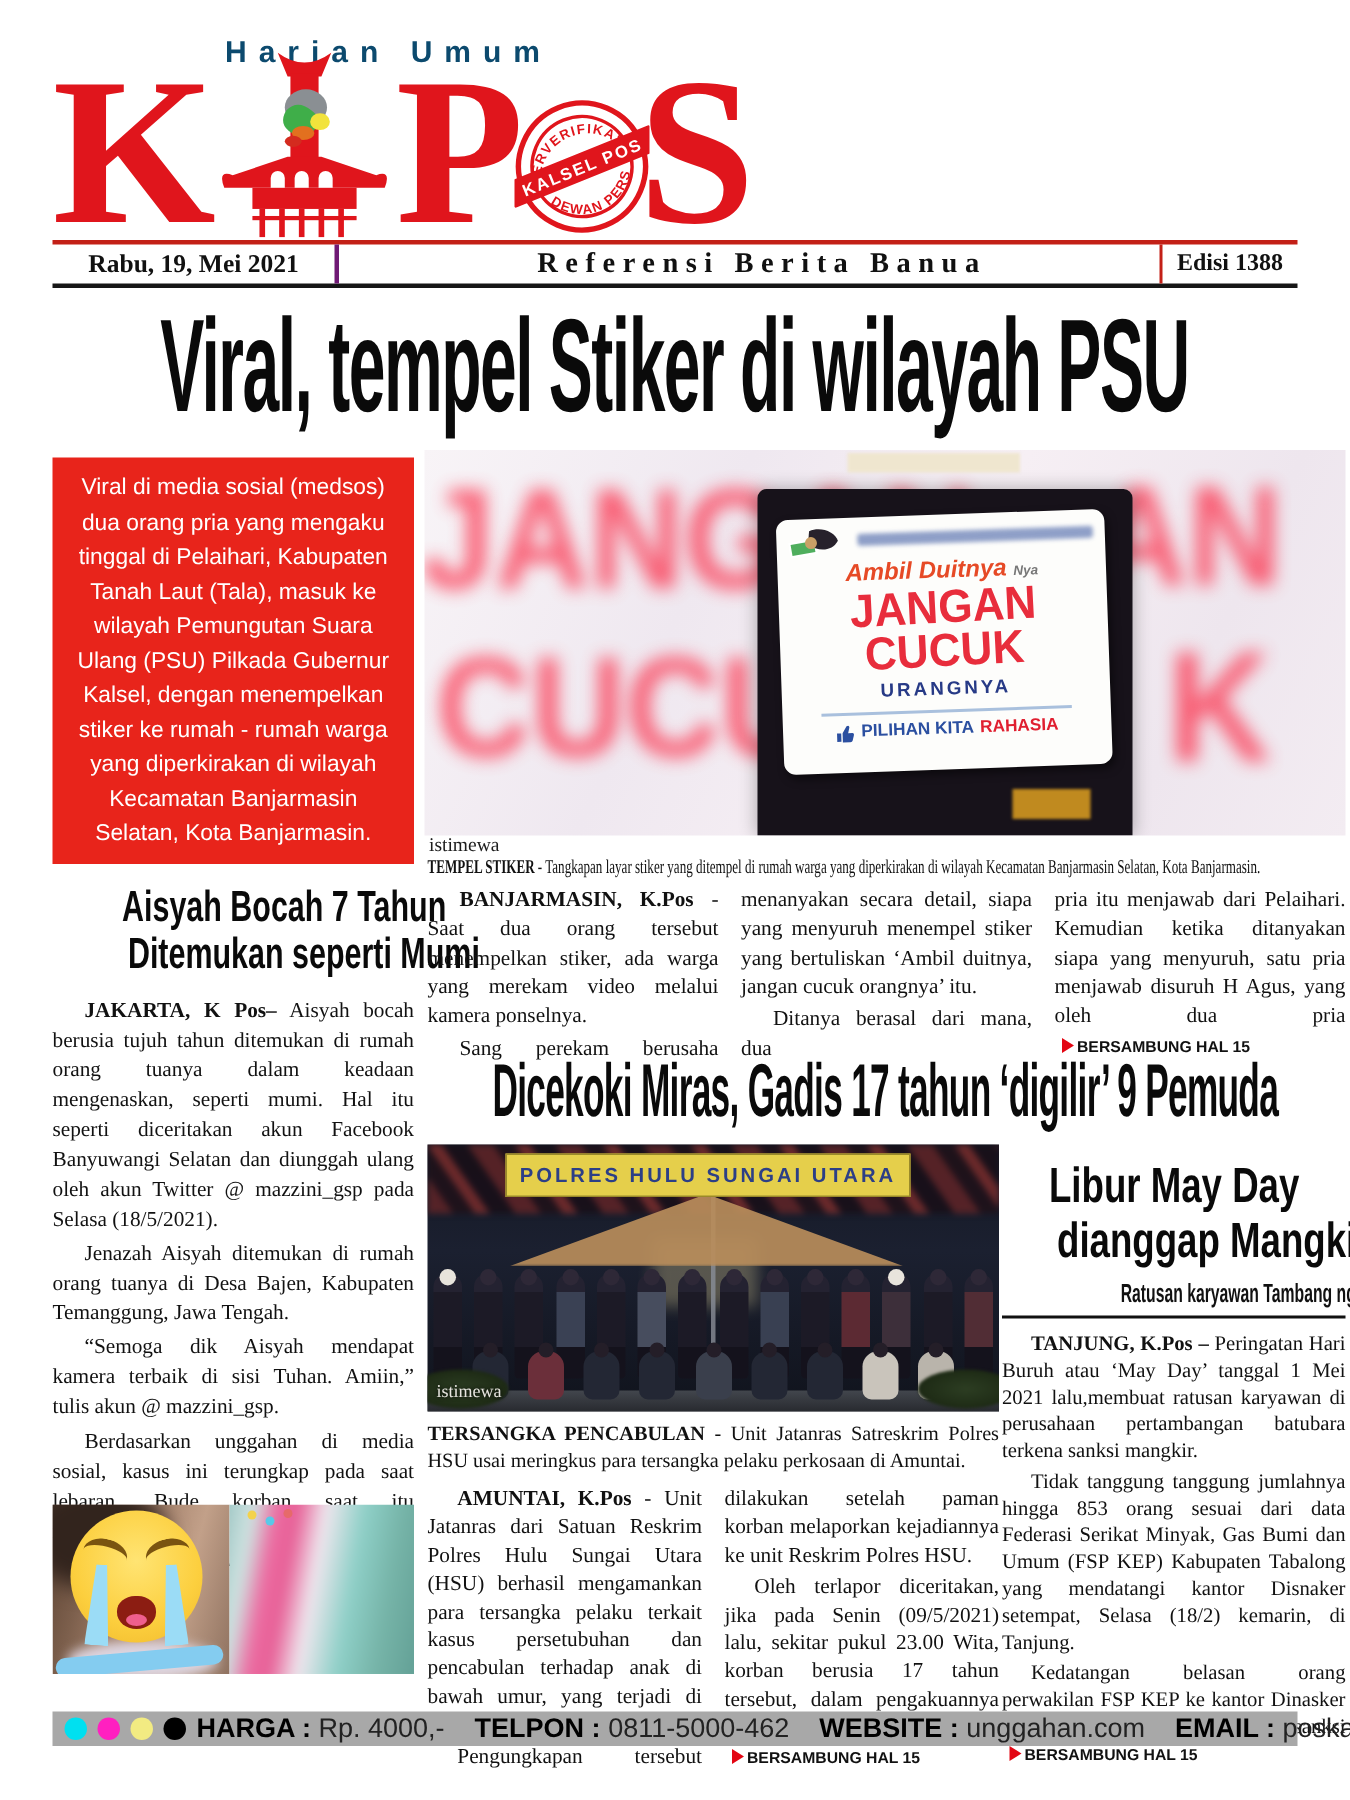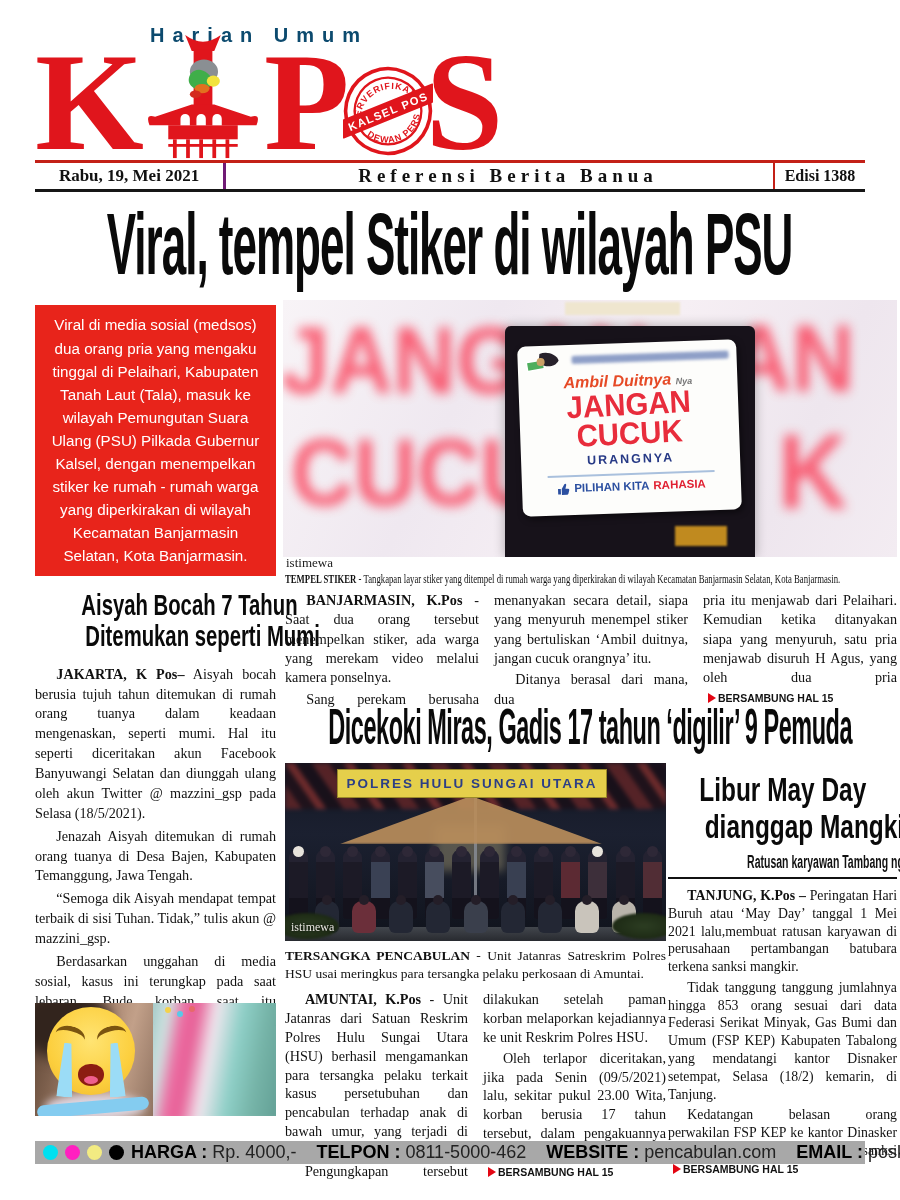--- a/index.html
+++ b/index.html
@@ -263,21 +263,21 @@
   <div class="abs cap-nowrap" style="left:285px;top:569px;width:612px;">
     <span class="capline"><b>TEMPEL STIKER</b> <span>- Tangkapan layar stiker yang ditempel di rumah warga yang diperkirakan di wilayah Kecamatan Banjarmasin Selatan, Kota Banjarmasin.</span></span>
   </div>
 
   <div class="abs leftart">
     <div class="hline"><span class="cond">Aisyah Bocah 7 Tahun</span></div>
     <div class="hline"><span class="cond">Ditemukan seperti Mumi</span></div>
     <div class="body">
       <p><b>JAKARTA, K Pos–</b> <span>Aisyah bocah berusia tujuh tahun ditemukan di rumah orang tuanya dalam keadaan mengenaskan, seperti mumi. Hal itu seperti diceritakan akun Facebook Banyuwangi Selatan dan diunggah ulang oleh akun Twitter @ mazzini_gsp pada Selasa (18/5/2021).</span></p>
       <p>Jenazah Aisyah ditemukan di rumah orang tuanya di Desa Bajen, Kabupaten Temanggung, Jawa Tengah.</p>
-      <p>“Semoga dik Aisyah mendapat tempat terbaik di sisi Tuhan. Tidak,” tulis akun @ mazzini_gsp.</p>
+      <p>“Semoga dik Aisyah mendapat kamera terbaik di sisi Tuhan. Amiin,” tulis akun @ mazzini_gsp.</p>
       <p><span>Berdasarkan unggahan di media sosial, kasus ini terungkap pada saat lebaran. Bude korban saat itu menanyakan keberadaan Aisyah kepada sang kakek.</span><span class="cont"><span class="tri"></span><span class="cl">BERSAMBUNG HAL 15</span></span></p>
     </div>
   </div>
 
   <div class="abs midcols">
     <div class="col">
       <p><b>BANJARMASIN, K.Pos</b> <span>- Saat dua orang tersebut menempelkan stiker, ada warga yang merekam video melalui kamera ponselnya.</span></p>
       <p class="spread">Sang perekam berusaha</p>
     </div>
     <div class="col">
@@ -381,18 +381,18 @@
   </div>
 
   <div class="abs footer">
     <span class="regdot" style="background:#00e0f0;"></span>
     <span class="regdot" style="background:#ff20c0;"></span>
     <span class="regdot" style="background:#f2eb82;"></span>
     <span class="regdot" style="background:#000;"></span>
     <div class="ftext">
       <span><b>HARGA :</b> <span>Rp. 4000,-</span></span>
       <span><b>TELPON :</b> <span>0811-5000-462</span></span>
-      <span><b>WEBSITE :</b> <span>pencabulan.com</span></span>
+      <span><b>WEBSITE :</b> <span>unggahan.com</span></span>
       <span><b>EMAIL :</b> <span>poskalsel@gmail.com</span></span>
     </div>
   </div>
 
 </div>
 
 </body></html>

